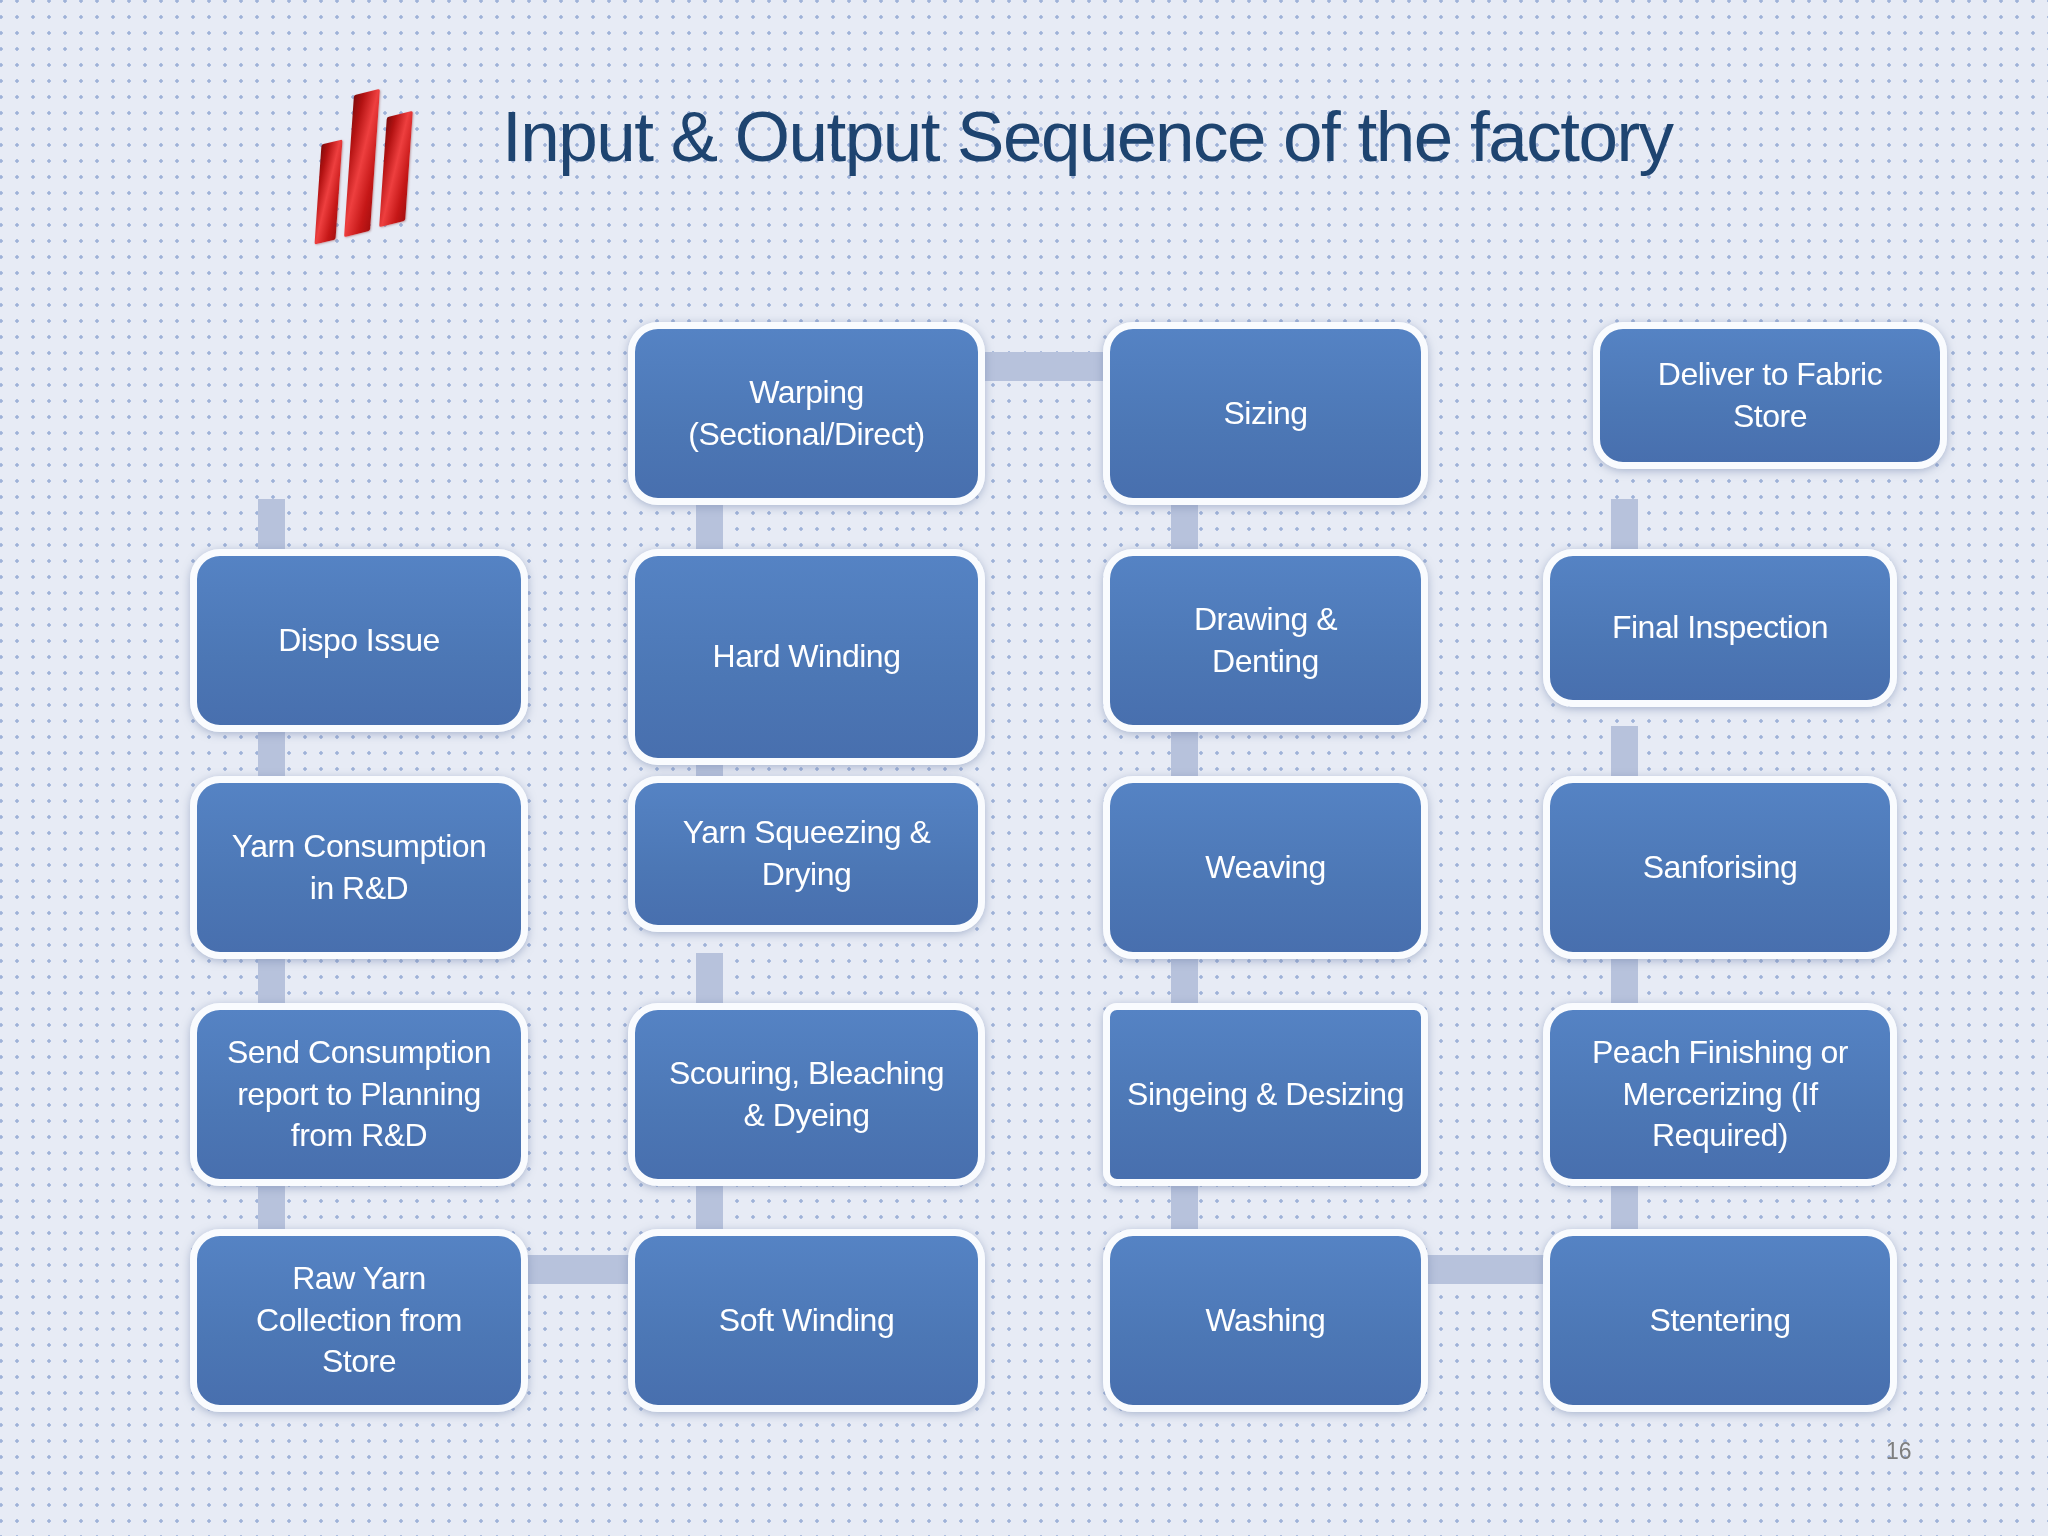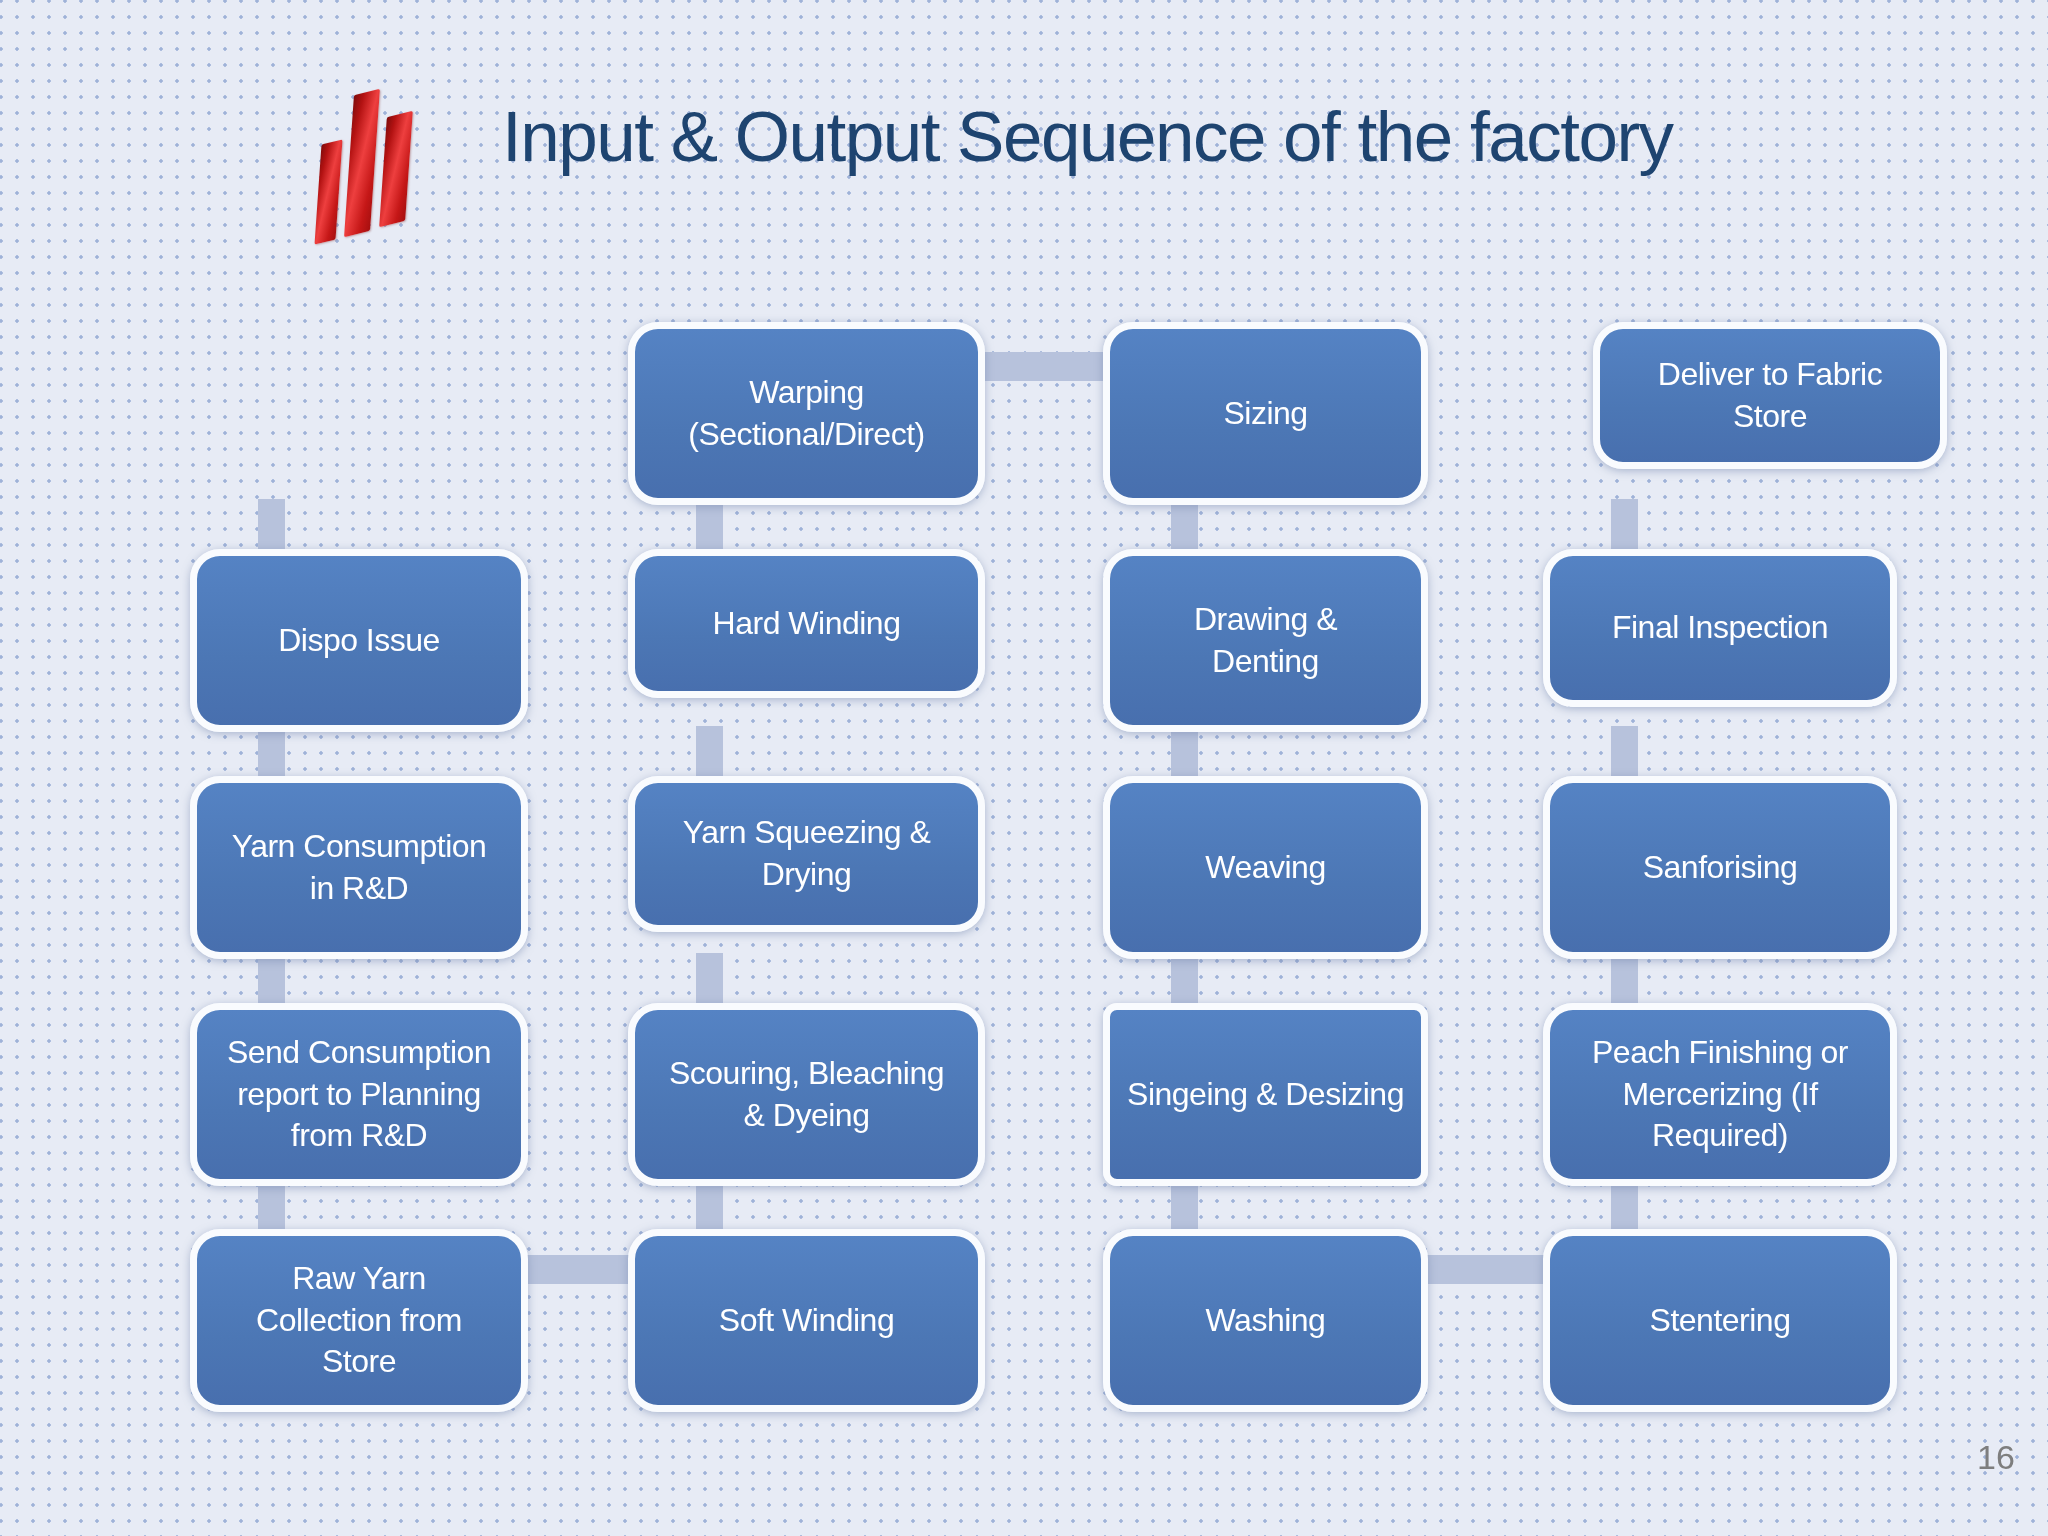--- a/index.html
+++ b/index.html
@@ -55,22 +55,22 @@
     display:block;
     text-align:center;
     color:#ffffff;
     font-size:32px;
     line-height:1.3;
     letter-spacing:-0.5px;
     white-space:pre;
   }
   .pagenum{
     position:absolute;
-    left:1977px;top:1438px;
-    font-size:34px;
+    left:1886px;top:1438px;
+    font-size:23px;
     color:#7e7e7e;
   }
 </style>
 </head>
 <body>
 
 <div class="slide">
   <div class="logo">
     <div class="bar b1"></div>
     <div class="bar b2"></div>
@@ -111,21 +111,21 @@
       </div>
       <div class="box" style="left: 190px; top: 1229px; width: 338px; height: 183px;">
         <span>Raw Yarn
 Collection from
 Store</span>
       </div>
       <div class="box" style="left: 628px; top: 322px; width: 357px; height: 183px;">
         <span>Warping
 (Sectional/Direct)</span>
       </div>
-      <div class="box" style="left: 628px; top: 549px; width: 357px; height: 149px; align-items: center;">
+      <div class="box" style="left: 628px; top: 549px; width: 357px; height: 216px; align-items: center;">
         <span>Hard Winding</span>
       </div>
       <div class="box" style="left: 628px; top: 776px; width: 357px; height: 156px;">
         <span>Yarn Squeezing &amp;
 Drying</span>
       </div>
       <div class="box" style="left: 628px; top: 1003px; width: 357px; height: 183px;">
         <span>Scouring, Bleaching
 &amp; Dyeing</span>
       </div>

